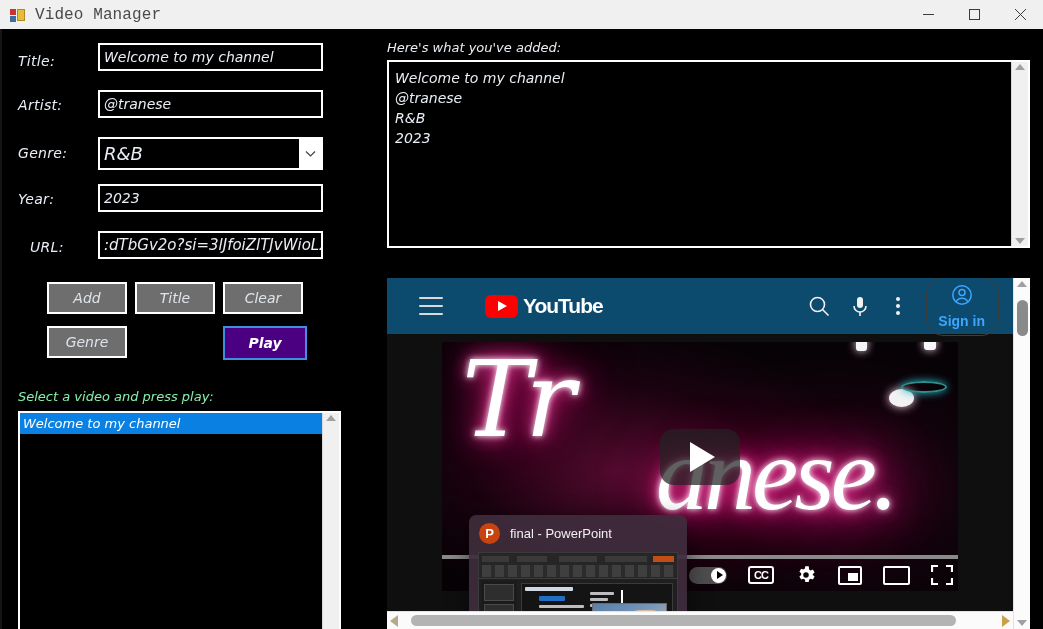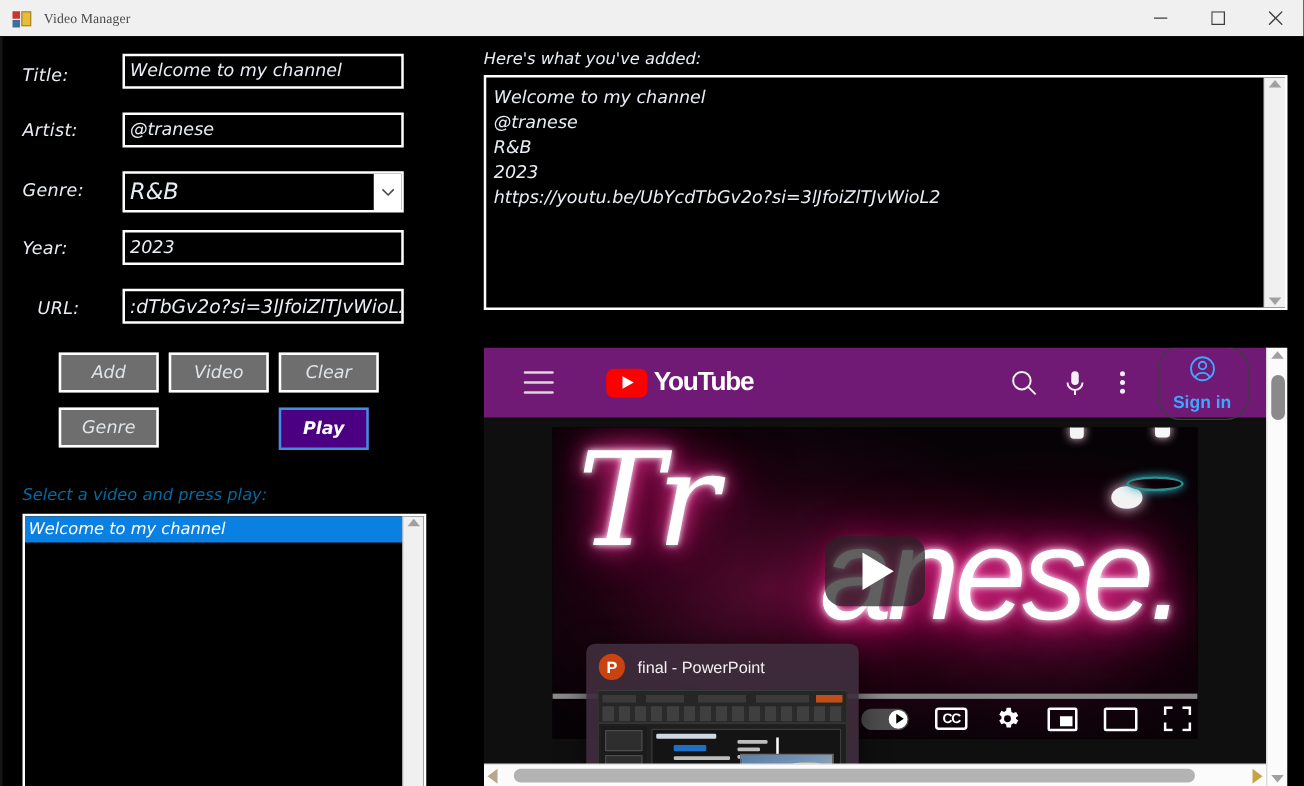--- a/index.html
+++ b/index.html
@@ -26,22 +26,22 @@
   .tb-icon {
     width: 16px; height: 16px;
     margin-left: 10px; margin-right: 9px;
     position: relative; flex: 0 0 auto;
   }
   .tb-icon i { position: absolute; display: block; }
   .i-red   { left: 0;  top: 2px;  width: 6px; height: 6px; background: #c9352a; }
   .i-blue  { left: 0;  top: 9px;  width: 6px; height: 6px; background: #3a6ea5; }
   .i-yel   { left: 7px; top: 2px; width: 8px; height: 12px; background: #e8bc3b; border: 1px solid #b08a20;}
   .tb-title {
-    font-family: Liberation Serif, serif;
-    font-size: 11px; color: #4a4a4a; letter-spacing: .1px;
+    font-family: Liberation Mono, monospace;
+    font-size: 16px; color: #4a4a4a; letter-spacing: .1px;
   }
   .tb-spacer { flex: 1 1 auto; }
   .win-btn {
     width: 46px; height: 29px;
     display: flex; align-items: center; justify-content: center;
     color: #3c3c3c;
   }
   .win-btn svg { display: block; }
 
   
@@ -108,21 +108,21 @@
   .btn.play {
     background: #4b0082;
     border-color: #3f8ee0;
     color: #ffffff;
     font-weight: bold;
   }
 
   
   .lb-label {
     position: absolute;
-    font-size: 13px; color: #0369a1;
+    font-size: 13px; color: #86efac;
     font-family: "DejaVu Sans", sans-serif; font-style: italic;
     white-space: nowrap;
   }
   .listbox {
     position: absolute;
     background: #000;
     border: 2px solid #ffffff;
     display: flex;
     overflow: hidden;
   }
@@ -174,21 +174,21 @@
   .ytpanel {
     position: absolute;
     background: #0f0f0f;
     overflow: hidden;
     display: flex;
   }
   .yt-inner { flex: 1 1 auto; position: relative; overflow: hidden; background: #0f0f0f; }
   .yt-header {
     position: absolute; left: 0; top: 0; right: 0; height: 56px;
     display: flex; align-items: center; padding: 0 14px;
-    background: #701a75;
+    background: #0c4a6e;
   }
   .hamb { width: 24px; height: 18px; display: flex; flex-direction: column; justify-content: space-between; margin-left: 18px; }
   .hamb span { display: block; height: 2px; background: #d9d9d9; border-radius: 1px; }
   .yt-logo { display: flex; align-items: center; margin-left: 42px; }
   .yt-play-badge {
     width: 33px; height: 23px; background: #ff0000; border-radius: 6px;
     display: flex; align-items: center; justify-content: center; margin-right: 5px;
   }
   .yt-play-badge i {
     width: 0; height: 0; margin-left: 2px;
@@ -230,22 +230,22 @@
     position: absolute; left: 20px; top: 6px;
     font-family: "DejaVu Serif", serif;
     font-style: italic;
     font-size: 104px; line-height: 104px;
     color: #fff;
     text-shadow: 0 0 6px #fff, 0 0 16px #ff43a8, 0 0 34px #ff1f8f, 0 0 60px #d1046a;
     letter-spacing: -6px;
     white-space: nowrap;
   }
   .script-tail {
-    position: absolute; left: 214px; top: 66px;
-    font-family: Liberation Sans, sans-serif;
+    position: absolute; left: 214px; top: 80px;
+    font-family: Liberation Serif, serif;
     font-style: italic;
     font-size: 104px; line-height: 104px;
     color: #fff;
     text-shadow: 0 0 6px #fff, 0 0 16px #ff43a8, 0 0 34px #ff1f8f, 0 0 60px #d1046a;
     letter-spacing: -4px;
     white-space: nowrap;
   }
   .script-sub {
     position: absolute; left: 196px; top: 26px;
     font-family: "DejaVu Serif", serif;
@@ -410,44 +410,43 @@
         <svg width="11" height="8" viewBox="0 0 11 8">
             <polyline points="1,1.5 5.5,6 10,1.5" fill="none" stroke="#444" stroke-width="1.2"></polyline>
           </svg>
       </div>
     </div>
 
     <div class="tbox" style="left:96px; top:155px; width:225px; height:28px;">2023</div>
     <div class="tbox" style="left:96px; top:202px; width:225px; height:28px; font-size:15px;">:dTbGv2o?si=3lJfoiZlTJvWioL2</div>
 
     <div class="btn" style="left:45px;  top:253px; width:80px; height:32px;">Add</div>
-    <div class="btn" style="left:133px; top:253px; width:80px; height:32px;">Video</div>
+    <div class="btn" style="left:133px; top:253px; width:80px; height:32px;">Title</div>
     <div class="btn" style="left:221px; top:253px; width:80px; height:32px;">Clear</div>
     <div class="btn" style="left:45px;  top:297px; width:80px; height:32px;">Genre</div>
-    <div class="btn play" style="left:221px; top:297px; width:72px; height:34px;">Play</div>
+    <div class="btn play" style="left:221px; top:297px; width:84px; height:34px;">Play</div>
 
     <div class="lb-label" style="left:16px; top:360px;">Select a video and press play:</div>
     <div class="listbox" style="left:16px; top:382px; width:323px; height:234px;">
       <div class="lb-items">
         <div class="lb-item sel">Welcome to my channel</div>
       </div>
       <div class="vsb">
         <div class="sb-arrow sb-up"></div>
 
       </div>
     </div>
 
     <div class="out-label" style="left:385px; top:11px;">Here's what you've added:</div>
     <div class="outbox" style="left:385px; top:31px; width:643px; height:188px;">
       <div class="lines">
         <div>Welcome to my channel</div>
         <div>@tranese</div>
         <div>R&amp;B</div>
         <div>2023</div>
-        <div>https://youtu.be/UbYcdTbGv2o?si=3lJfoiZlTJvWioL2</div>
       </div>
       <div class="vsb">
         <div class="sb-arrow sb-up"></div>
         <div class="sb-arrow sb-down"></div>
       </div>
     </div>
 
     <div class="ytpanel" style="left:385px; top:249px; width:643px; height:351px;">
       <div class="yt-inner">
 

